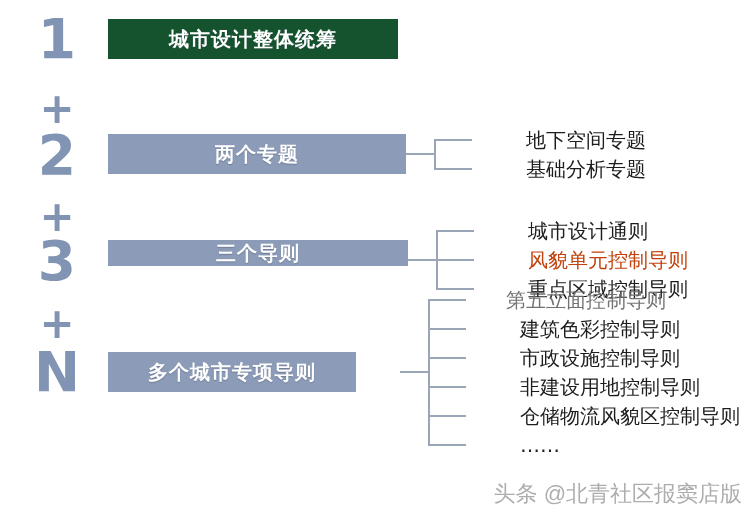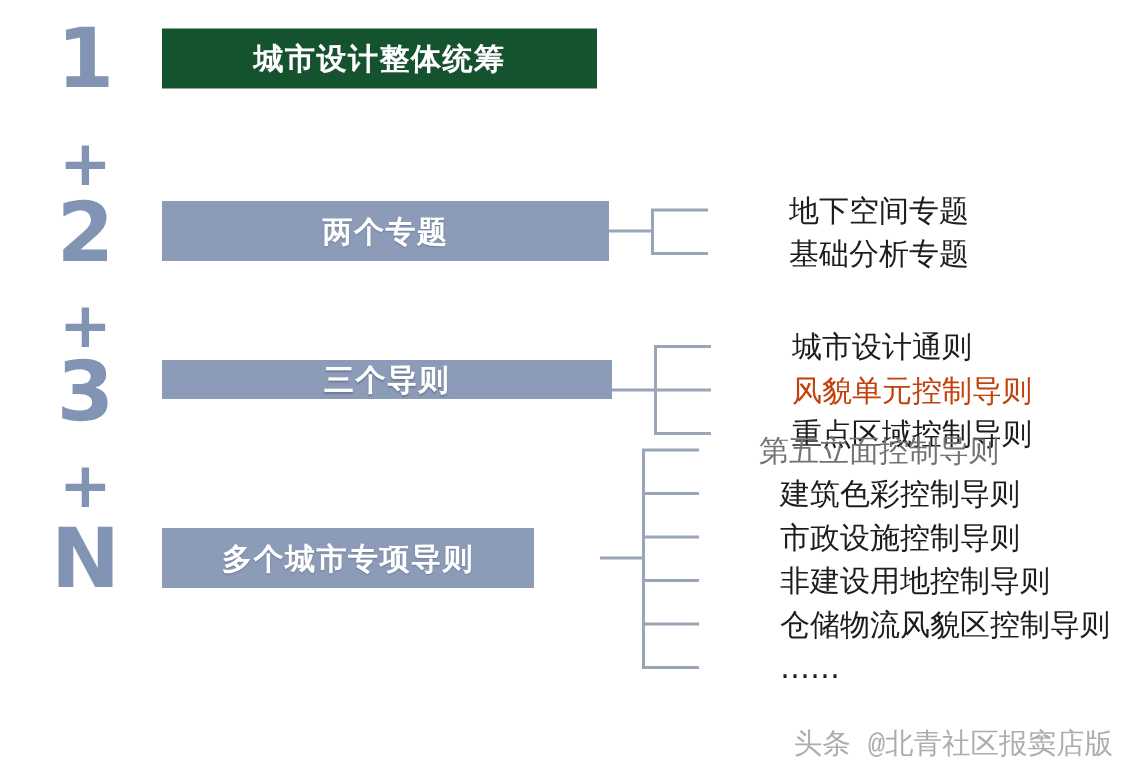--- a/index.html
+++ b/index.html
@@ -85,23 +85,23 @@
     white-space: nowrap;
     line-height: 1;
     margin-left: 46px;
   }
 
   
   .watermark {
     position: absolute;
     right: 8px;
     bottom: 6px;
-    font-size: 19px;
+    font-size: 22px;
     color: rgba(105,105,110,0.55);
-    font-family: Liberation Mono, monospace;
+    font-family: Liberation Sans, sans-serif;
     white-space: nowrap;
     pointer-events: none;
   }
 </style>
 </head>
 <body>
 
 <div id="diagram">
 
   <div class="num-col">

